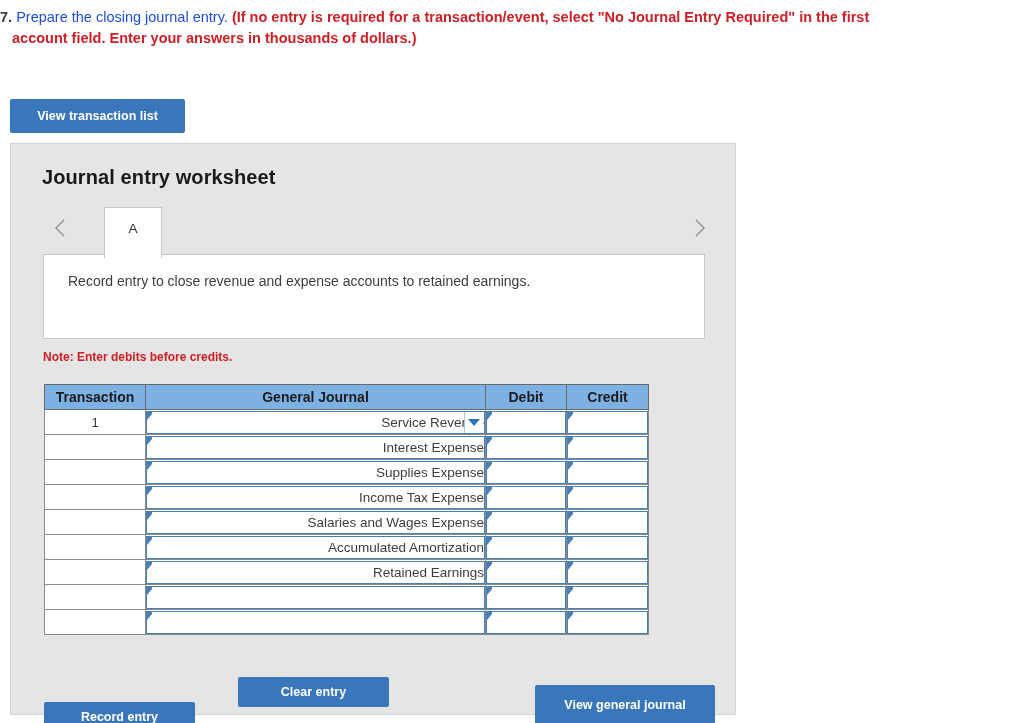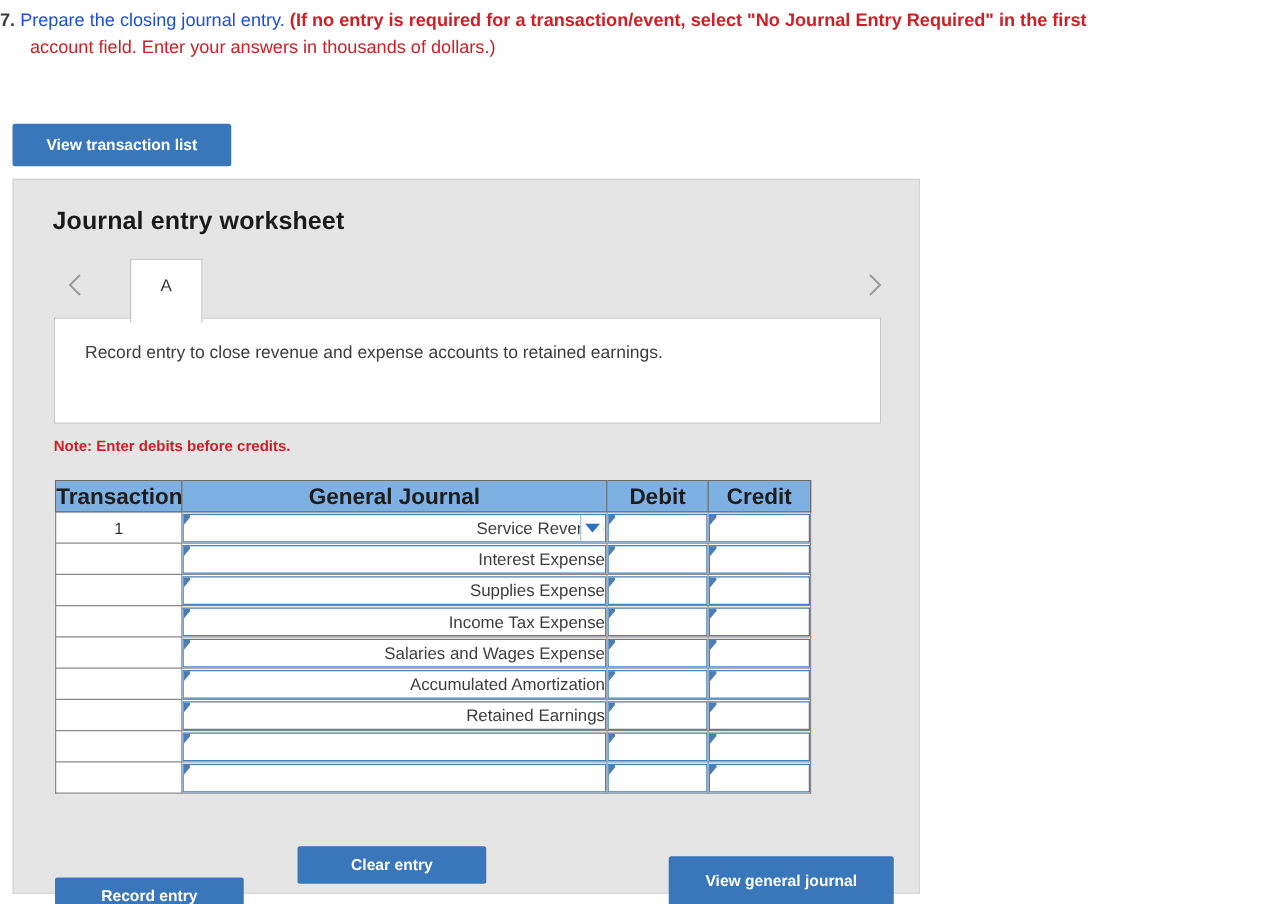--- a/index.html
+++ b/index.html
@@ -24,23 +24,23 @@
     font-weight: bold;
     color: #3a3a3c;
   }
   #question .qtext { color: #1d4ed8; }
   #question .qbold {
     color: #cc2026;
     font-weight: bold;
   }
   #question .indent-line {
     display: block;
-    padding-left: 24px;
+    padding-left: 12px;
     color: #cc2026;
-    font-weight: normal;
+    font-weight: bold;
   }
 
   
   .btn {
     display: inline-flex;
     align-items: center;
     justify-content: center;
     background: #3a76ba;
     color: #ffffff;
     font-weight: bold;
@@ -144,21 +144,21 @@
     position: absolute;
     left: 33px; top: 240px;
     width: 604px;
     border-collapse: collapse;
     table-layout: fixed;
     background: #ffffff;
   }
   #journal-table th {
     background: #7db1e4;
     border: 1px solid #6a6a6a;
-    font-size: 18px;
+    font-size: 14px;
     font-weight: bold;
     color: #1c1c1c;
     height: 25px;
     padding: 0;
     text-align: center;
   }
   #journal-table td {
     border: 1px solid #8a8a8a;
     height: 25px;
     padding: 0;

